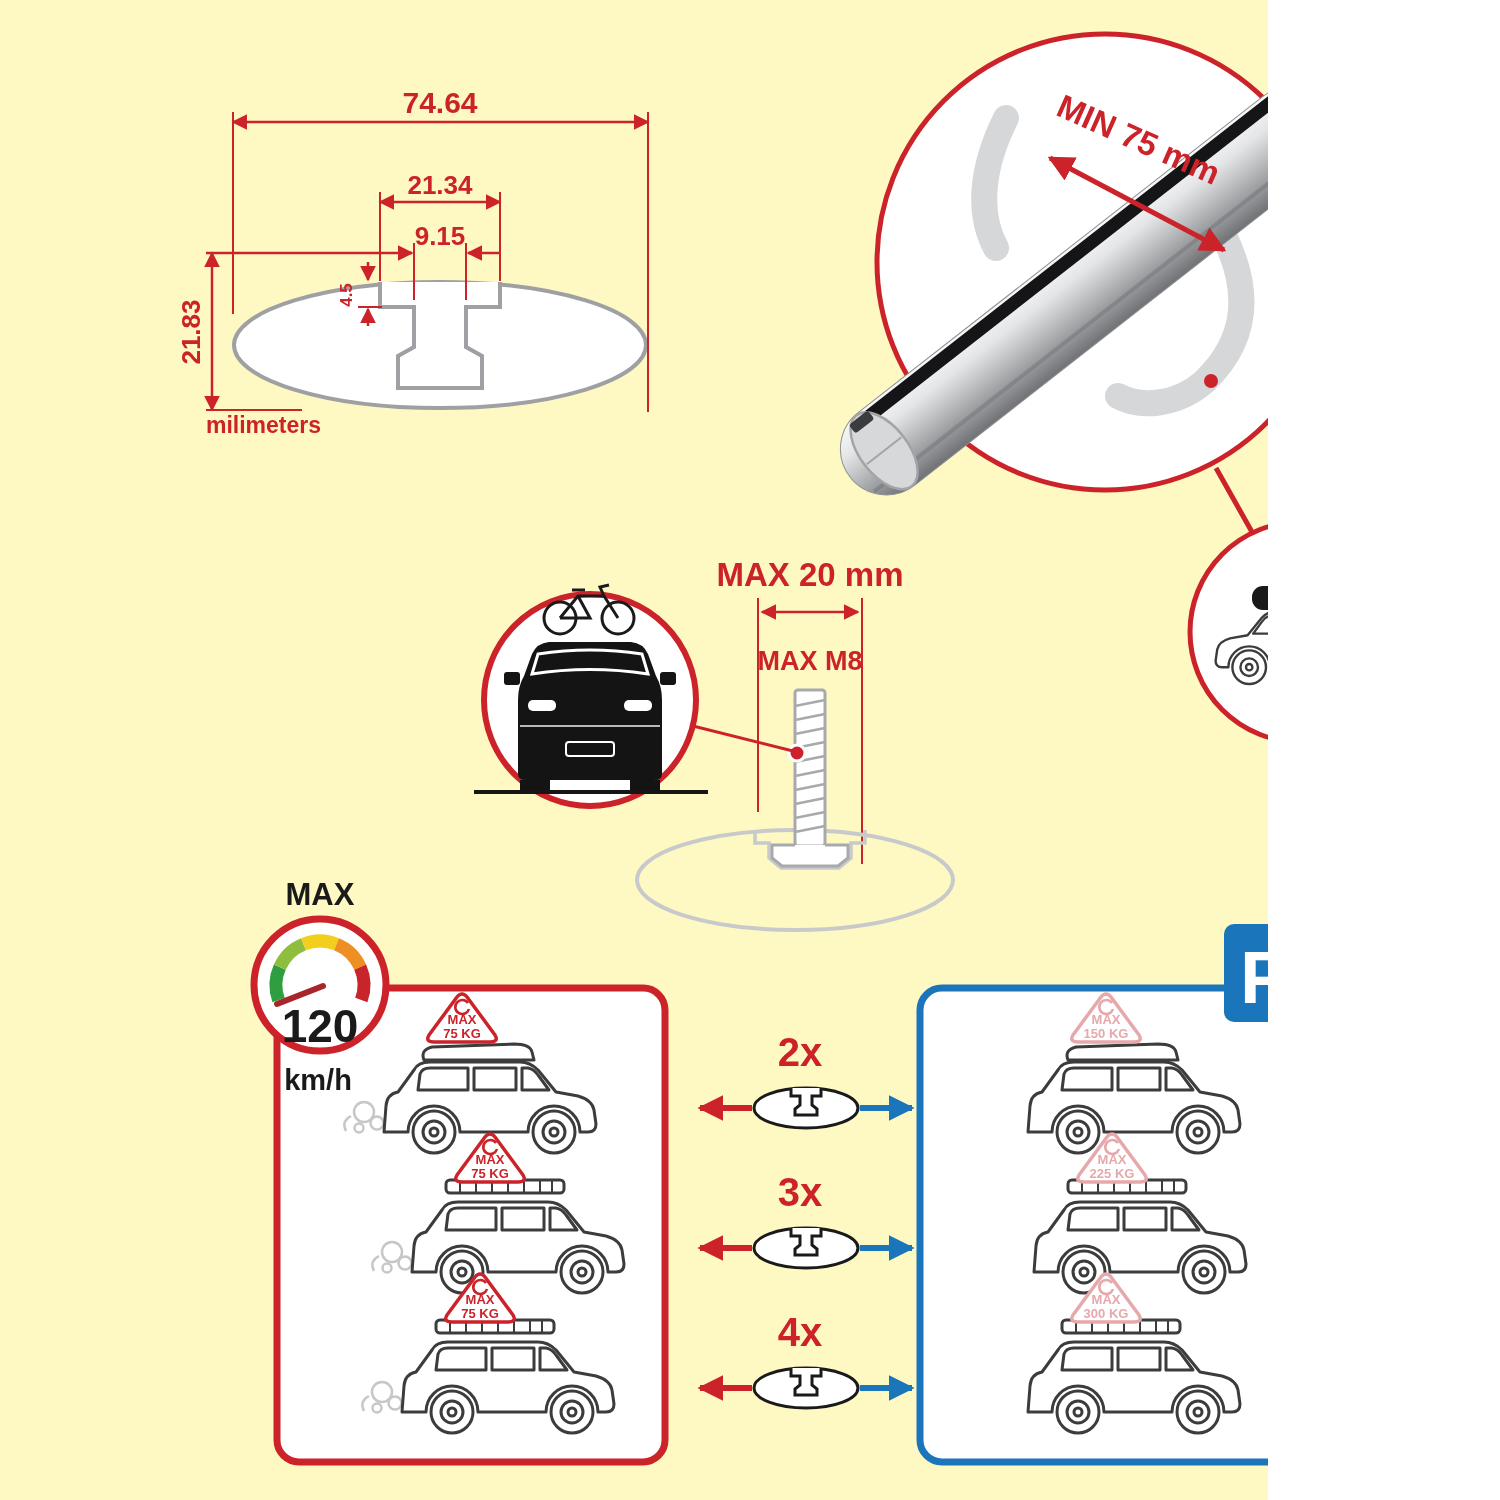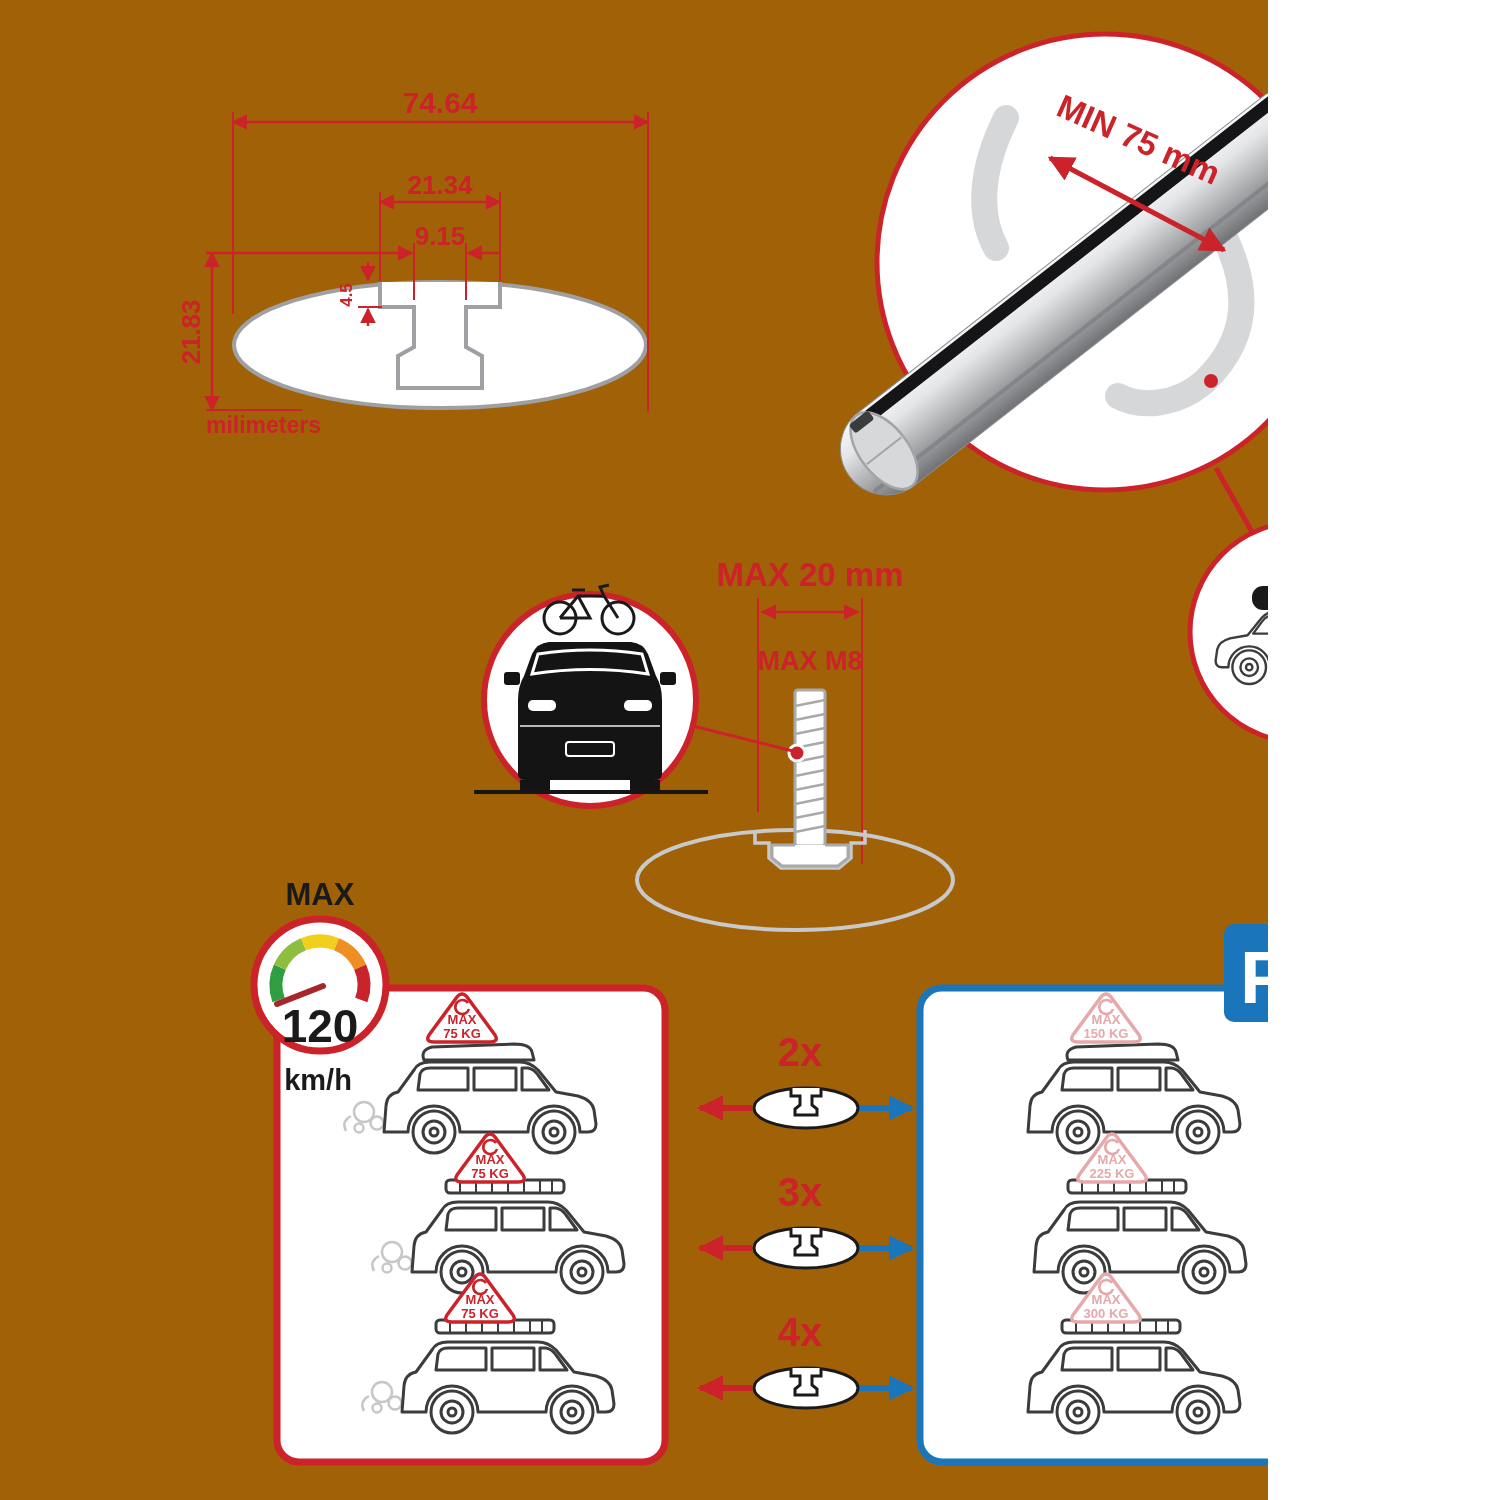--- a/index.html
+++ b/index.html
@@ -1,16 +1,16 @@
 <!DOCTYPE html>
 <html><head>
 <meta charset="utf-8">
 <style>
   html,body{margin:0;padding:0;background:#fff;}
-  .stage{position:relative;width:1268px;height:1500px;background:#a16207;overflow:hidden;
+  .stage{position:relative;width:1268px;height:1500px;background:#fef9c3;overflow:hidden;
          font-family:"Liberation Sans", sans-serif;}
   svg{font-family:"Liberation Sans", sans-serif;}
   .tc{text-anchor:middle;}
   .red-t{fill:#cc2229;font-weight:700;}
   .pink-t{fill:#e7a8ab;font-weight:700;}
   .black-t{fill:#1a1a1a;font-weight:700;}
   .white-t{fill:#ffffff;font-weight:700;}
   .dimline{stroke:#cc2229;stroke-width:2.5;fill:none;}
   .extline{stroke:#cc2229;stroke-width:2;fill:none;}
   .grayline{stroke:#9ea0a3;stroke-width:4;fill:#fff;}

